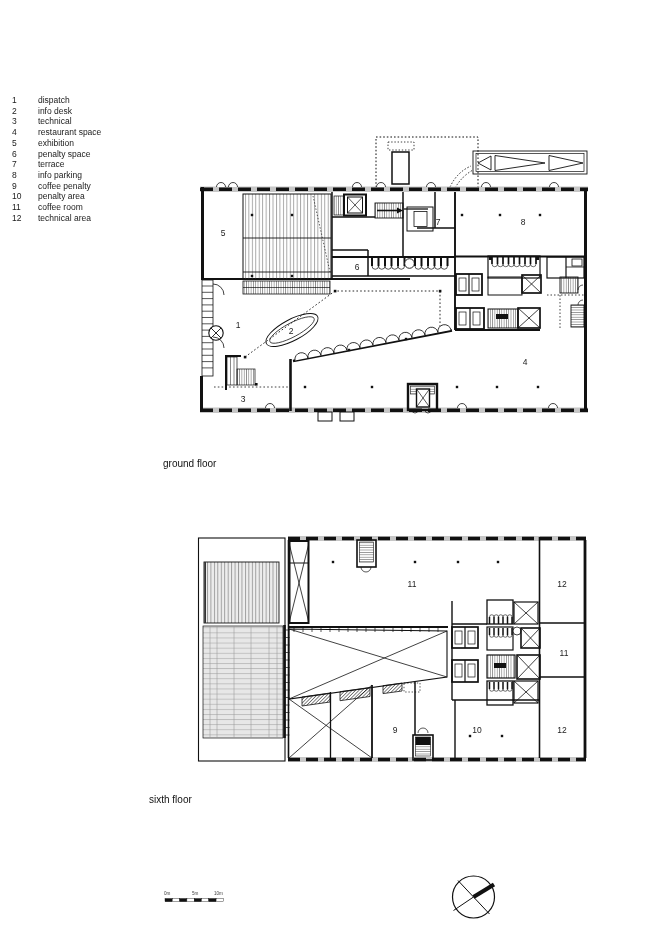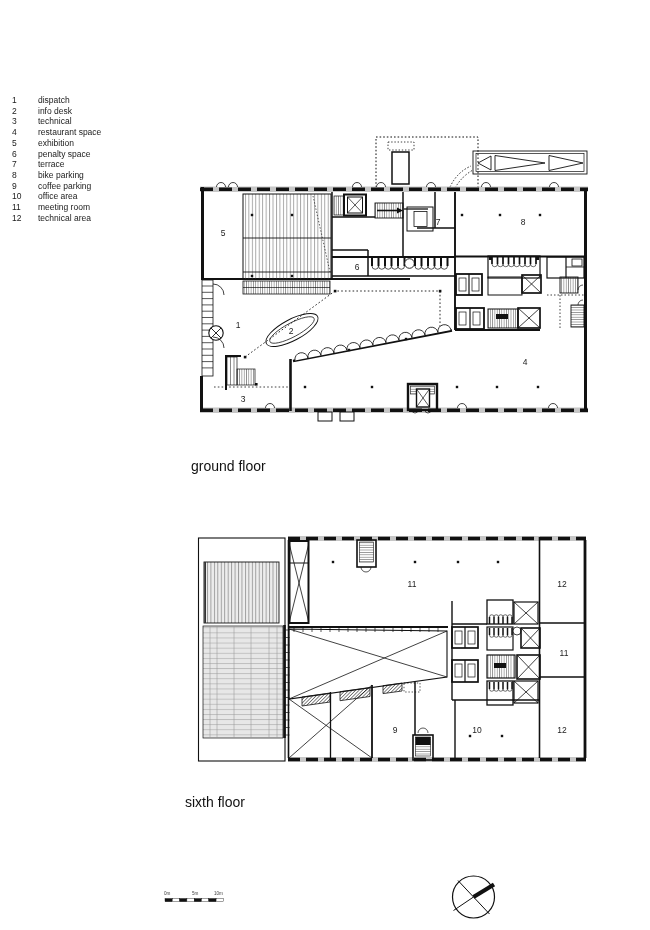--- a/index.html
+++ b/index.html
@@ -5,23 +5,23 @@
   html,body{margin:0;padding:0;background:#fff;}
   #sheet{position:relative;width:650px;height:930px;background:#ffffff;overflow:hidden;
          font-family:"Liberation Sans", sans-serif;color:#1a1a1a;}
   #drawing{position:absolute;left:0;top:0;}
   .titleblock{position:absolute;left:12px;top:42px;}
   .titleblock .proj{font-size:9.5px;letter-spacing:2.2px;color:#4a4a4a;margin-bottom:3px;}
   .titleblock .sub{font-size:8.5px;font-weight:bold;line-height:10.5px;color:#111;}
   .legend{position:absolute;left:12px;top:95px;font-size:8.5px;line-height:10.7px;}
   .lrow{display:flex;}
   .lnum{width:26px;}
-  .caption{position:absolute;font-size:14px;color:#111;margin-left:28px;}
+  .caption{position:absolute;font-size:10px;color:#111;}
   #cap-ground{left:163px;top:458px;}
-  #cap-sixth{left:157px;top:794px;}
+  #cap-sixth{left:149px;top:794px;}
   svg text{font-family:"Liberation Sans", sans-serif;font-size:8.5px;fill:#222;}
   svg text.sc{font-size:4.6px;fill:#444;}
 </style>
 </head>
 <body>
 <div id="sheet">
 
 
 <div class="legend">
   <div class="lrow">
@@ -47,33 +47,33 @@
   <div class="lrow">
         <span class="lnum">6</span>
         <span>penalty space</span>
       </div>
   <div class="lrow">
         <span class="lnum">7</span>
         <span>terrace</span>
       </div>
   <div class="lrow">
         <span class="lnum">8</span>
-        <span>bike parking</span>
+        <span>info parking</span>
       </div>
   <div class="lrow">
         <span class="lnum">9</span>
-        <span>coffee parking</span>
+        <span>coffee penalty</span>
       </div>
   <div class="lrow">
         <span class="lnum">10</span>
-        <span>office area</span>
+        <span>penalty area</span>
       </div>
   <div class="lrow">
         <span class="lnum">11</span>
-        <span>meeting room</span>
+        <span>coffee room</span>
       </div>
   <div class="lrow">
         <span class="lnum">12</span>
         <span>technical area</span>
       </div>
 </div>
 
 <div class="caption" id="cap-ground">ground floor</div>
 <div class="caption" id="cap-sixth">sixth floor</div>
 

